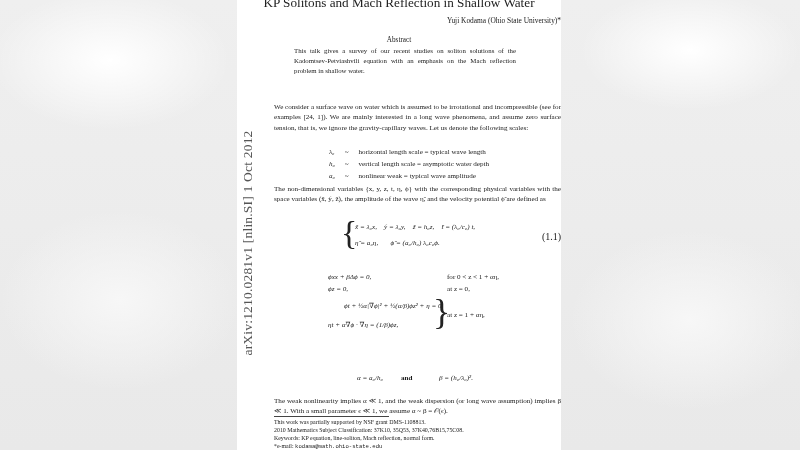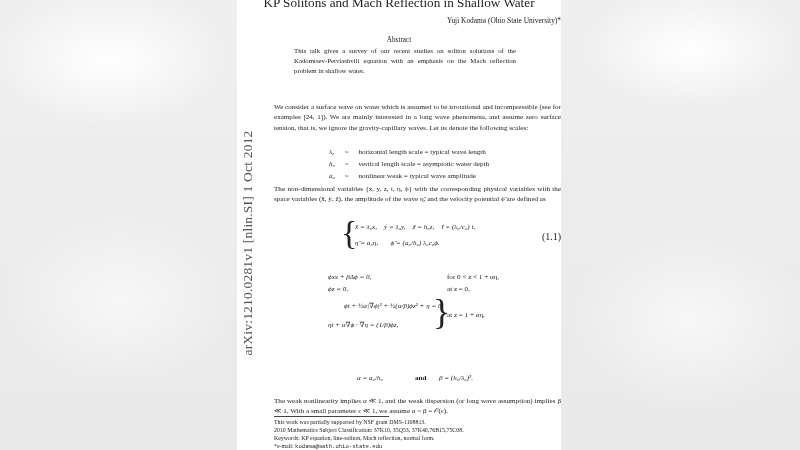--- a/index.html
+++ b/index.html
@@ -124,21 +124,21 @@
   <div class="eq up" style="left:210px; top:273px; font-style:normal;">for   0 &lt; z &lt; 1 + αη,</div>
   <div class="eq" style="left:91px; top:285px;">ϕz = 0,</div>
   <div class="eq up" style="left:210px; top:285px; font-style:normal;">at   z = 0,</div>
   <div class="eq" style="left:107px; top:301px;">ϕt + ½α|∇ϕ|² + ½(α/β)ϕz² + η = 0,</div>
   <div class="eq" style="left:91px; top:320px;">ηt + α∇ϕ · ∇η = (1/β)ϕz,</div>
   <div class="brace-big" style="left:196px; top:294px; font-size:36px;">}</div>
   <div class="eq up" style="left:210px; top:311px; font-style:normal;">at   z = 1 + αη,</div>
 
 
   <div class="eq" style="left:120px; top:374px;">α = a₀/h₀</div>
-  <div class="eq up" style="left:178px; top:374px; font-style:normal;font-weight:bold;">and</div>
+  <div class="eq up" style="left:164px; top:374px; font-style:normal;font-weight:bold;">and</div>
   <div class="eq" style="left:202px; top:374px;">β = (h₀/λ₀)².</div>
 
   <div class="para" style="top:396px;">The weak nonlinearity implies α ≪ 1, and the weak dispersion (or long wave assumption) implies β ≪ 1. With a small parameter ϵ ≪ 1, we assume α ~ β = 𝒪(ϵ).</div>
 
   <div class="footrule"></div>
   <div class="footnotes">
     <div>This work was partially supported by NSF grant DMS-1108813.</div>
     <div>2010 Mathematics Subject Classification: 37K10, 35Q53, 37K40,76B15,75C08.</div>
     <div>Keywords: KP equation, line-soliton, Mach reflection, normal form.</div>
     <div>

